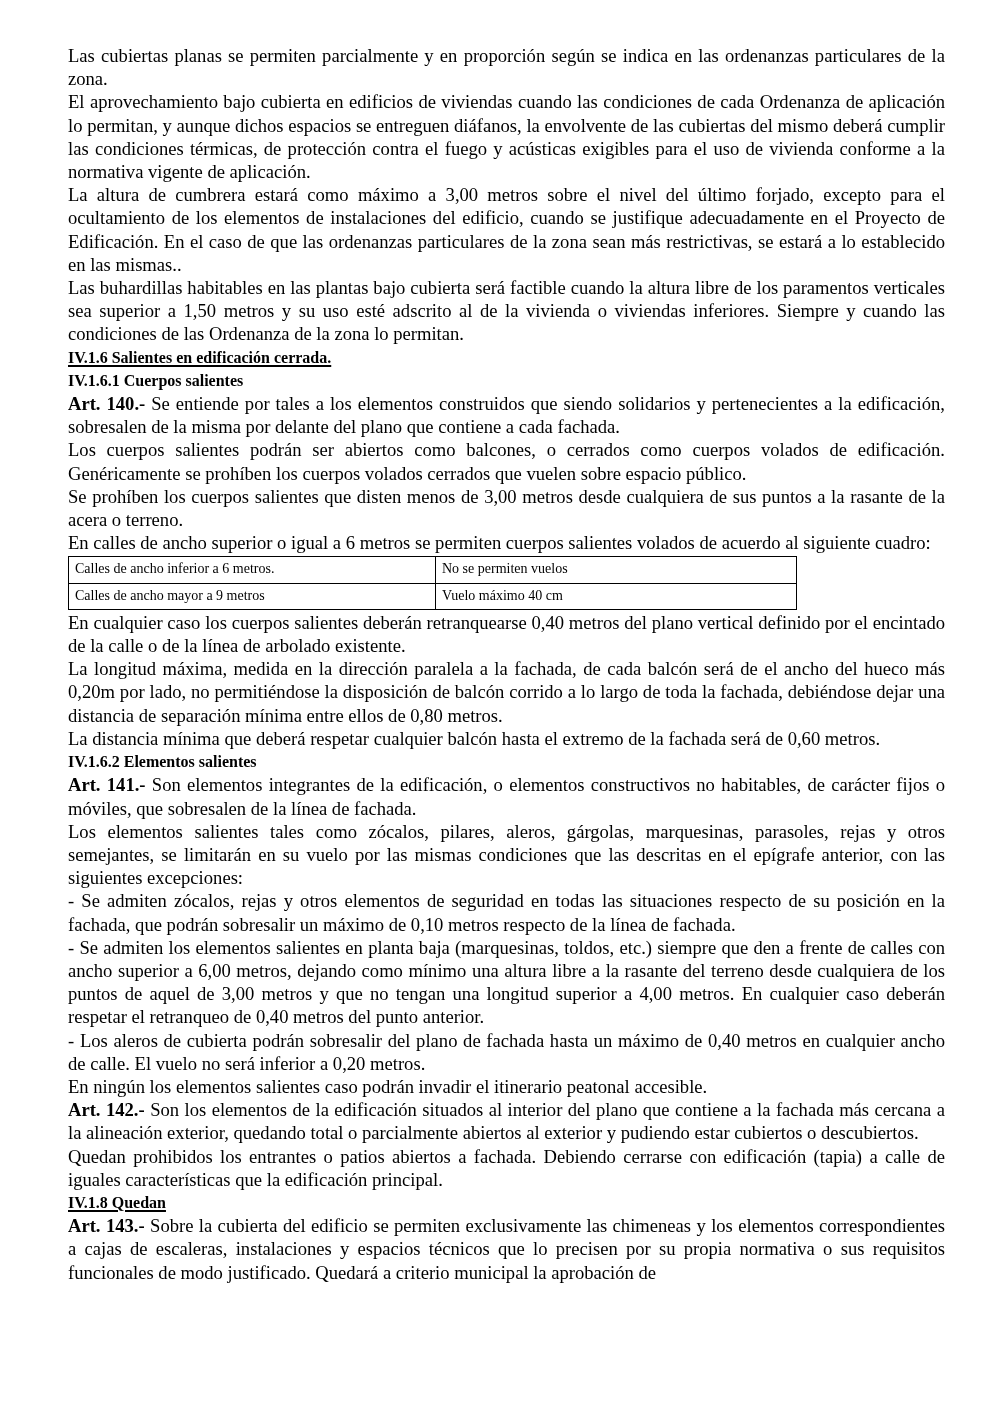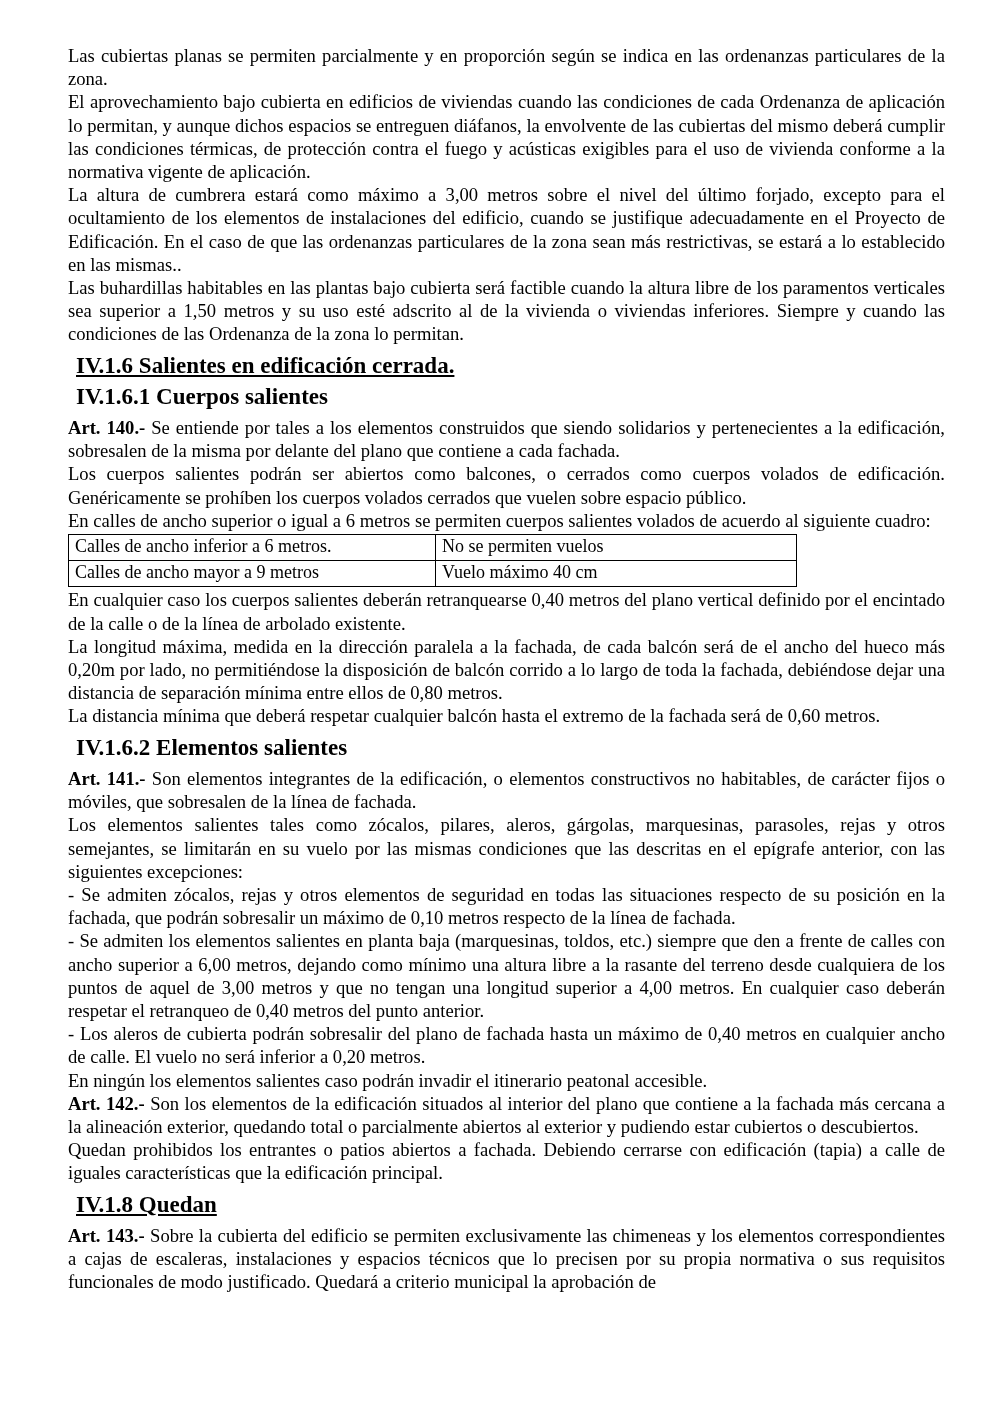--- a/index.html
+++ b/index.html
@@ -32,41 +32,41 @@
     -webkit-hyphens: none;
     hyphens: none;
   }
   p.para {
     margin: 0;
     padding: 0;
     text-align: justify;
     text-align-last: left;
   }
   h2.heading, h3.heading {
-    margin: 8px;
+    margin: 0;
     padding: 0;
-    font-size: 23px;
+    font-size: 16px;
     line-height: 23.2px;
     font-weight: bold;
     text-align: left;
   }
   h2.heading.underlined {
     text-decoration: underline;
     text-decoration-thickness: 2px;
     text-underline-offset: 2px;
   }
   .lead {
     font-weight: bold;
   }
   table.cuadro {
     border-collapse: collapse;
     table-layout: fixed;
     width: 712px;
     margin: 2px 0 1px 0;
-    font-size: 18px;
+    font-size: 14px;
     line-height: 23.2px;
   }
   table.cuadro td {
     border: 1.6px solid #000000;
     padding: 0px 2px 2px 6px;
     vertical-align: middle;
     height: 22px;
     text-align: left;
     white-space: nowrap;
   }
@@ -88,20 +88,21 @@
     <p class="para">Las buhardillas habitables en las plantas bajo cubierta será factible cuando la altura libre de los paramentos verticales sea superior a 1,50 metros y su uso esté adscrito al de la vivienda o viviendas inferiores. Siempre y cuando las condiciones de las Ordenanza de la zona lo permitan.</p>
 
     <h2 class="heading underlined">IV.1.6 Salientes en edificación cerrada.</h2>
 
     <h3 class="heading">IV.1.6.1 Cuerpos salientes</h3>
 
     <p class="para"><span class="lead">Art. 140.-</span><span> Se entiende por tales a los elementos construidos que siendo solidarios y pertenecientes a la edificación, sobresalen de la misma por delante del plano que contiene a cada fachada.</span></p>
 
     <p class="para">Los cuerpos salientes podrán ser abiertos como balcones, o cerrados como cuerpos volados de edificación. Genéricamente se prohíben los cuerpos volados cerrados que vuelen sobre espacio público.</p>
 
+    <p class="para">Se prohíben los cuerpos salientes que disten menos de 3,00 metros desde cualquiera de sus puntos a la rasante de la acera o terreno.</p>
 
     <p class="para">En calles de ancho superior o igual a 6 metros se permiten cuerpos salientes volados de acuerdo al siguiente cuadro:</p>
 
     <table class="cuadro">
       <tbody>
         <tr>
           <td class="col-a">Calles de ancho inferior a 6 metros.</td>
           <td class="col-b">No se permiten vuelos</td>
         </tr>
         <tr>

